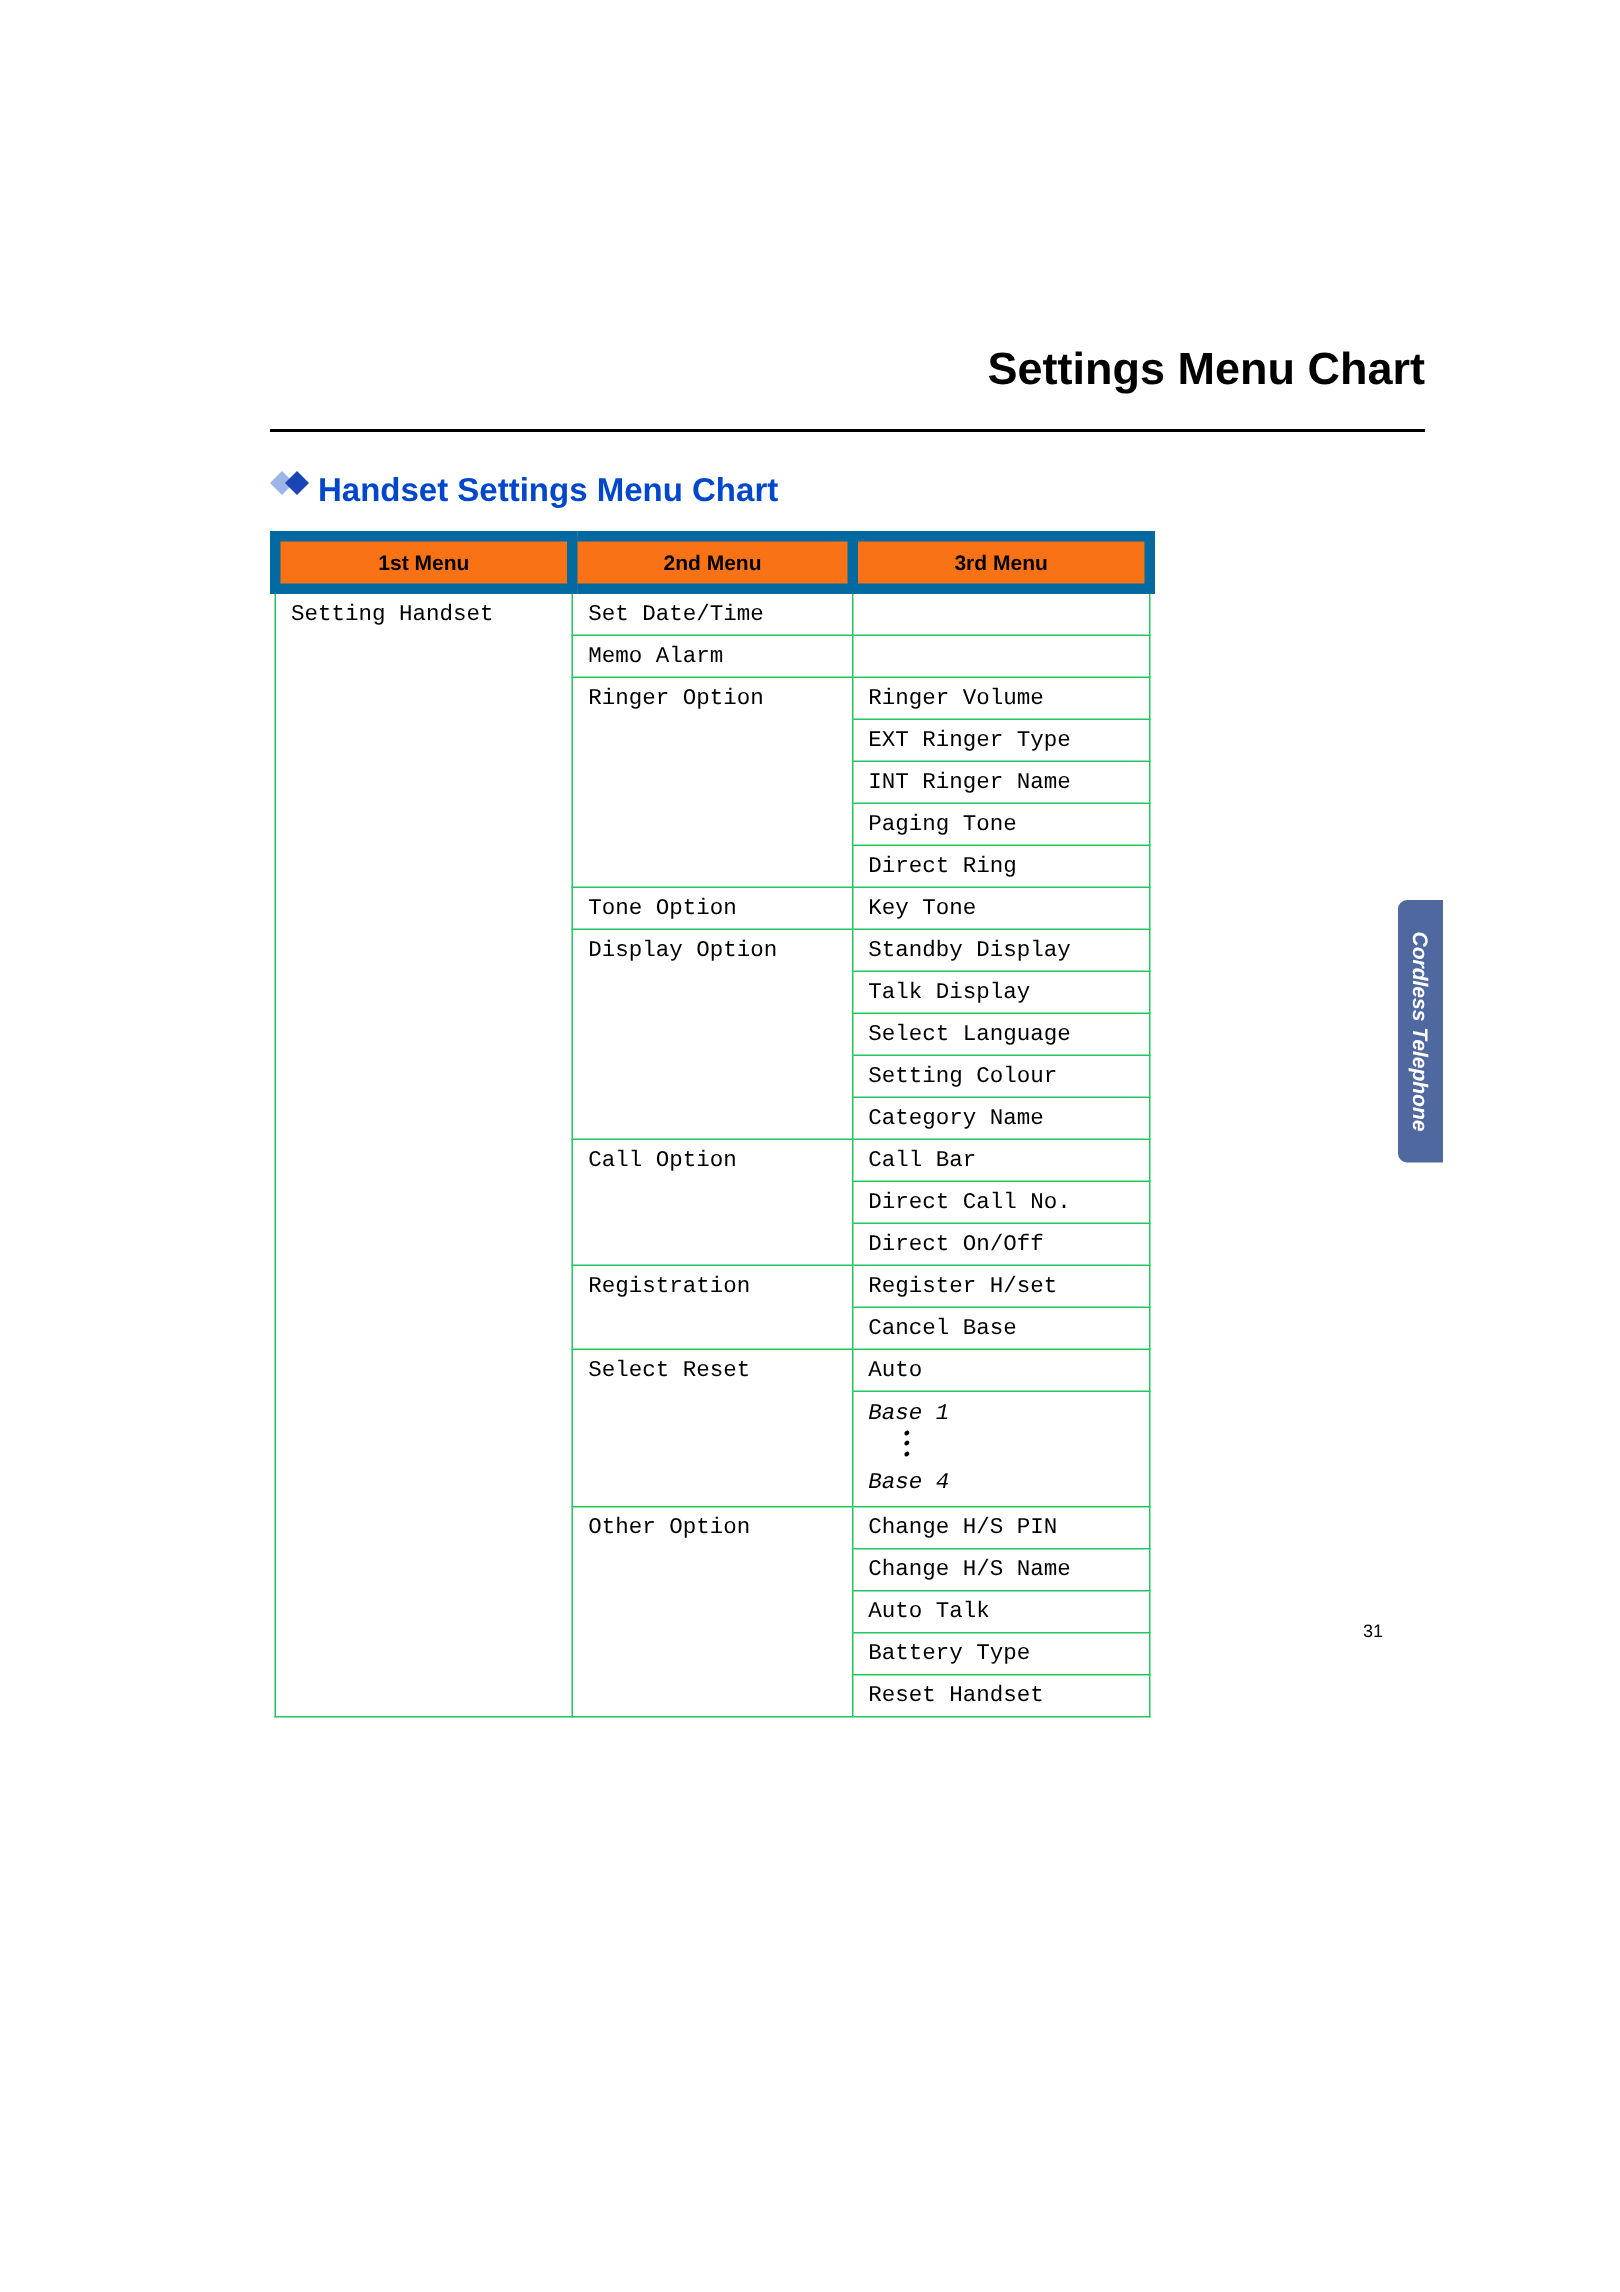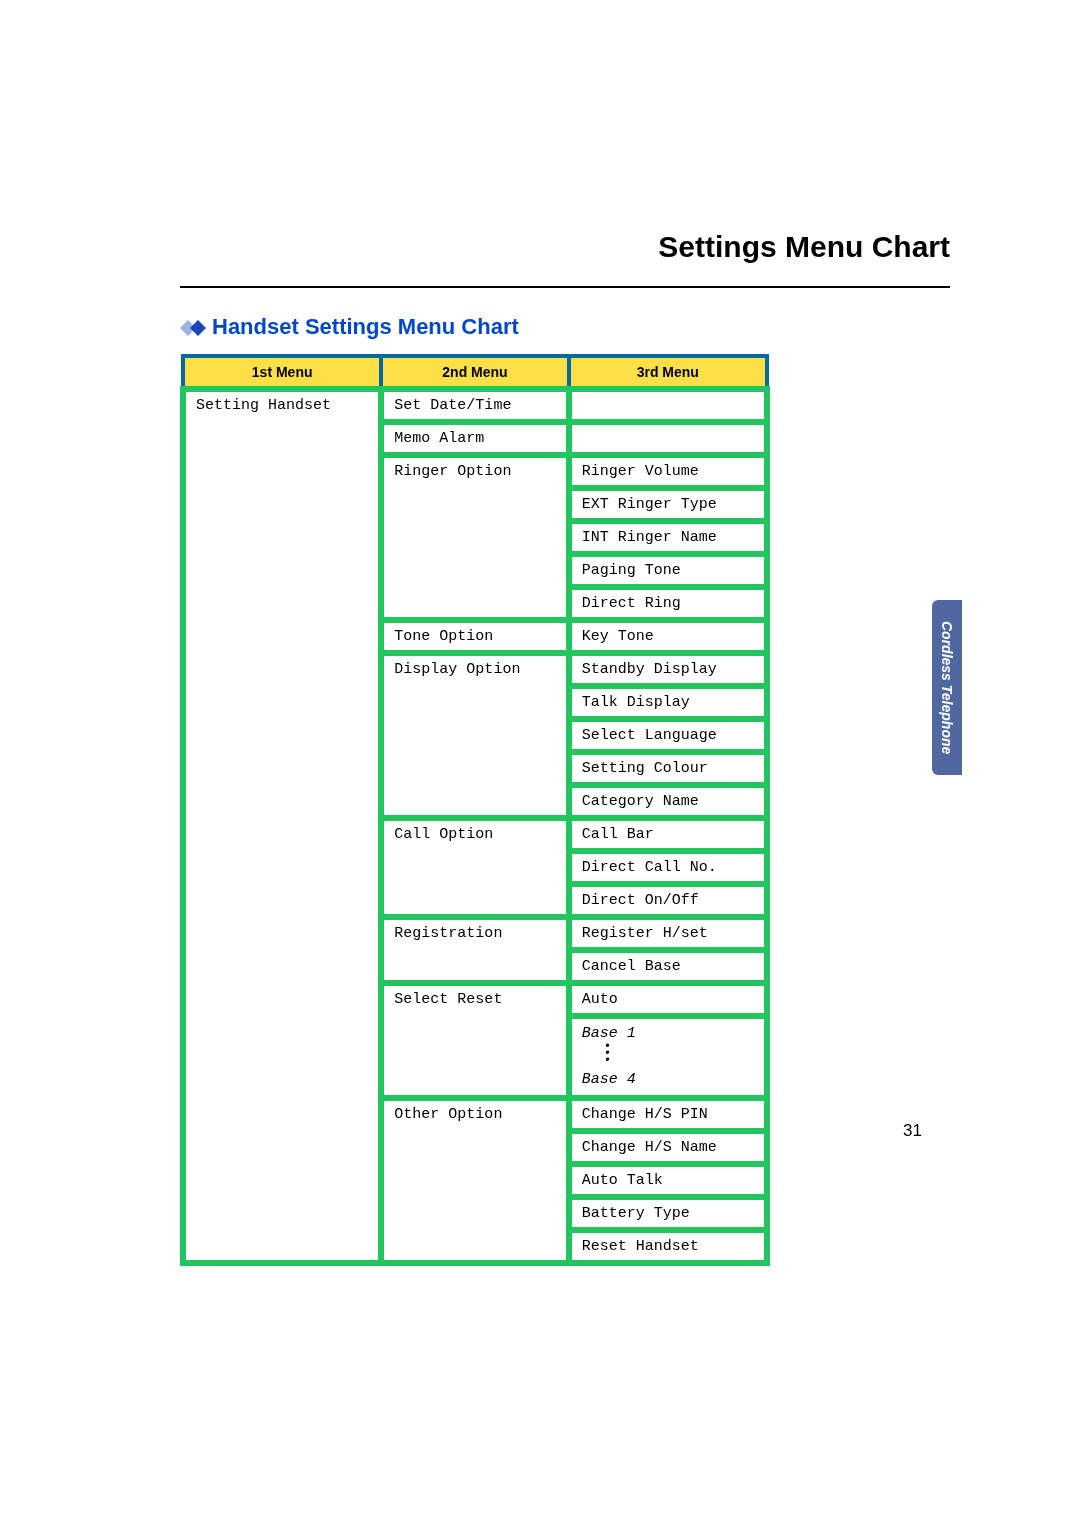--- a/index.html
+++ b/index.html
@@ -22,51 +22,51 @@
       font-size: 30px;
       font-weight: bold;
       color: #000;
       text-align: right;
       padding-bottom: 22px;
       border-bottom: 2px solid #000;
       margin-bottom: 26px;
     }
     .section-title-row {
       display: flex;
-      align-items: flex-end;
+      align-items: flex-start;
       gap: 6px;
       margin-bottom: 14px;
     }
     .diamond-icon svg {
       width: 26px;
       height: 16px;
     }
     .section-title {
       font-size: 22px;
       font-weight: bold;
       color: #0047cc;
     }
     table {
       border-collapse: collapse;
       width: 100%;
       max-width: 590px;
     }
     th {
-      background: #fde047;
+      background: #f97316;
       font-size: 14px;
       font-weight: bold;
       text-align: center;
       padding: 6px 0;
-      border: 4px solid #0369a1;
+      border: 7px solid #0369a1;
     }
     td {
       font-family: "Courier New", monospace;
       font-size: 15px;
       padding: 5px 10px;
-      border: 6px solid #22c55e;
+      border: 1px solid #22c55e;
       vertical-align: top;
       white-space: nowrap;
     }
     .base-cell {
       line-height: 1.3;
       font-style: italic;
     }
     .vdots {
       display: inline-block;
       padding-left: 22px;
@@ -90,22 +90,22 @@
       color: #fff;
       font-weight: bold;
       font-style: italic;
       font-size: 14px;
       writing-mode: vertical-rl;
       text-orientation: mixed;
     }
     .page-number {
       position: absolute;
       right: 158px;
-      top: 1121px;
-      font-size: 17px;
+      top: 1080px;
+      font-size: 12px;
     }
   </style>
 </head>
 <body>
 
 <div class="page">
   <h1 class="page-title">Settings Menu Chart</h1>
 
   <div class="section-title-row">
     <span class="diamond-icon">

